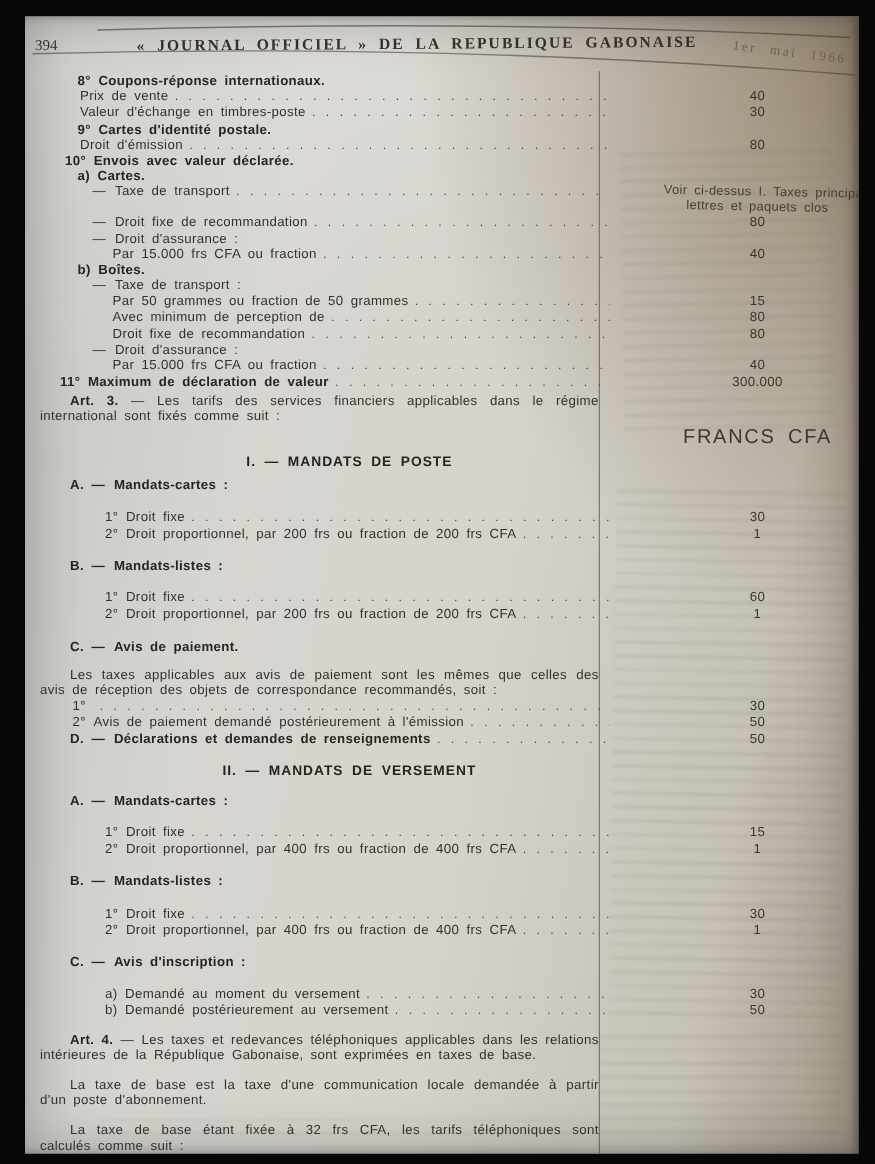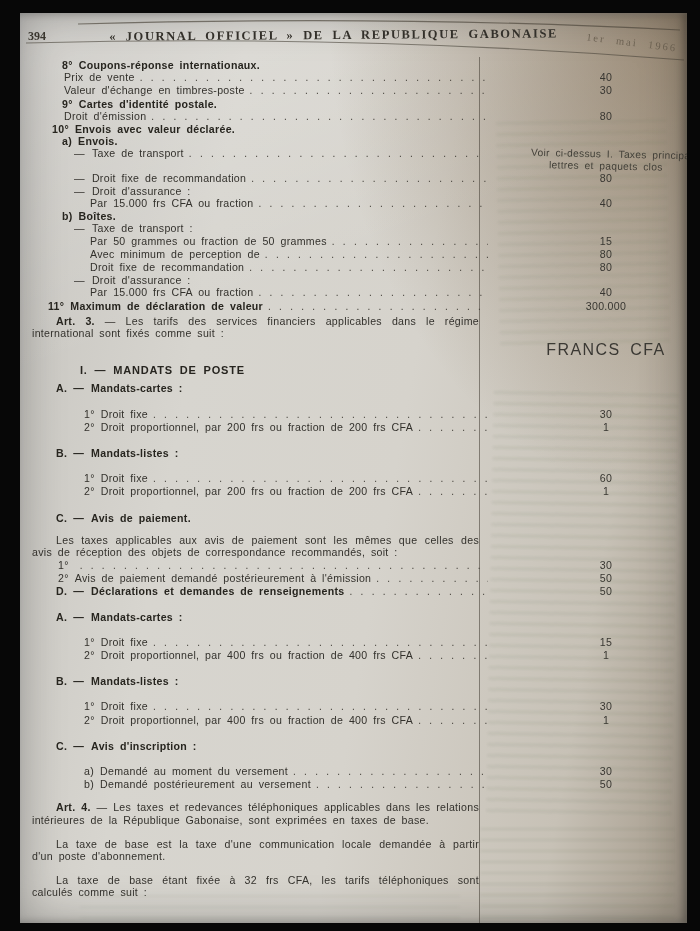--- a/index.html
+++ b/index.html
@@ -29,21 +29,21 @@
   }
   .g1{left:478px;top:100px;width:170px;height:230px;transform:rotate(-1deg);}
   .g2{left:470px;top:380px;width:185px;height:420px;transform:rotate(1deg);opacity:.9;}
   .g3{left:460px;top:810px;width:195px;height:95px;}
   .g4{left:60px;top:880px;width:380px;height:26px;opacity:.45;}
 
   
   .hdr-svg{position:absolute;left:0;top:0;width:100%;height:64px;}
   .page-number{
     position:absolute;left:8px;top:16px;
-    font-family:"Liberation Serif", serif;font-weight:bold;font-size:12px;color:#3a362f;
+    font-family:"Liberation Serif", serif;font-weight:normal;font-size:12px;color:#3a362f;
   }
   .journal-title{
     position:absolute;left:0;right:40px;top:15px;text-align:center;
     font-family:"Liberation Serif", serif;font-weight:bold;font-size:12.5px;
     letter-spacing:1.6px;color:#33302a;word-spacing:4px;
     transform:rotate(-0.4deg);
   }
   .issue-date{
     position:absolute;right:10px;top:24px;
     font-family:"Liberation Serif", serif;font-size:10.5px;color:#63594a;
@@ -73,21 +73,21 @@
   .val-cell{
     flex:0 0 190px;width:190px;box-sizing:border-box;
     text-align:center;padding-left:40px;color:#383631;
   }
   .val-cell.note{font-size:10.2px;line-height:11.6px;white-space:nowrap;transform:rotate(1.2deg);color:#413e37;}
   .para{
     width:447px;text-indent:24px;text-align:justify;
     line-height:12.6px;
   }
   .center-title{
-    width:447px;padding-left:48px;box-sizing:border-box;
+    width:447px;text-align:center;padding-left:48px;box-sizing:border-box;
     font-weight:bold;color:#26241f;letter-spacing:0.8px;word-spacing:3px;font-size:11px;
   }
   .curr-row .val-cell{letter-spacing:1.4px;word-spacing:4px;font-size:16px;color:#3a3833;}
 </style>
 </head>
 <body>
 
 <div class="page">
 
   <svg class="hdr-svg" viewBox="0 0 667 64" preserveAspectRatio="none">
@@ -140,21 +140,21 @@
       <div class="row">
         <span class="lbl-area" style="padding-left: 20px;">
           <span class="b pre">10°</span>
           <span class="b">Envois avec valeur déclarée.</span>
         </span>
         <span class="val-cell"></span>
       </div>
       <div class="row">
         <span class="lbl-area" style="padding-left: 30px;">
           <span class="b pre">a)</span>
-          <span class="b">Envois.</span>
+          <span class="b">Cartes.</span>
         </span>
         <span class="val-cell"></span>
       </div>
       <div class="row">
         <span class="lbl-area" style="padding-left: 42px;">
           <span class="dash">—</span>
           <span>Taxe de transport</span>
           <span class="dots"></span>
         </span>
         <span class="val-cell note">
@@ -321,20 +321,21 @@
       </div>
       <div class="row">
         <span class="lbl-area" style="padding-left: 24px;">
           <span class="b pre">D.</span>
           <span class="b dash">—</span>
           <span class="b">Déclarations et demandes de renseignements</span>
           <span class="dots"></span>
         </span>
         <span class="val-cell">50</span>
       </div>
+      <div class="center-title" style="margin-top: 12px;"><span>II. — MANDATS DE VERSEMENT</span></div>
       <div class="row" style="margin-top: 12px;">
         <span class="lbl-area" style="padding-left: 24px;">
           <span class="b pre">A.</span>
           <span class="b dash">—</span>
           <span class="b">Mandats-cartes :</span>
         </span>
         <span class="val-cell"></span>
       </div>
       <div class="row" style="margin-top: 13px;">
         <span class="lbl-area" style="padding-left: 52px;">

